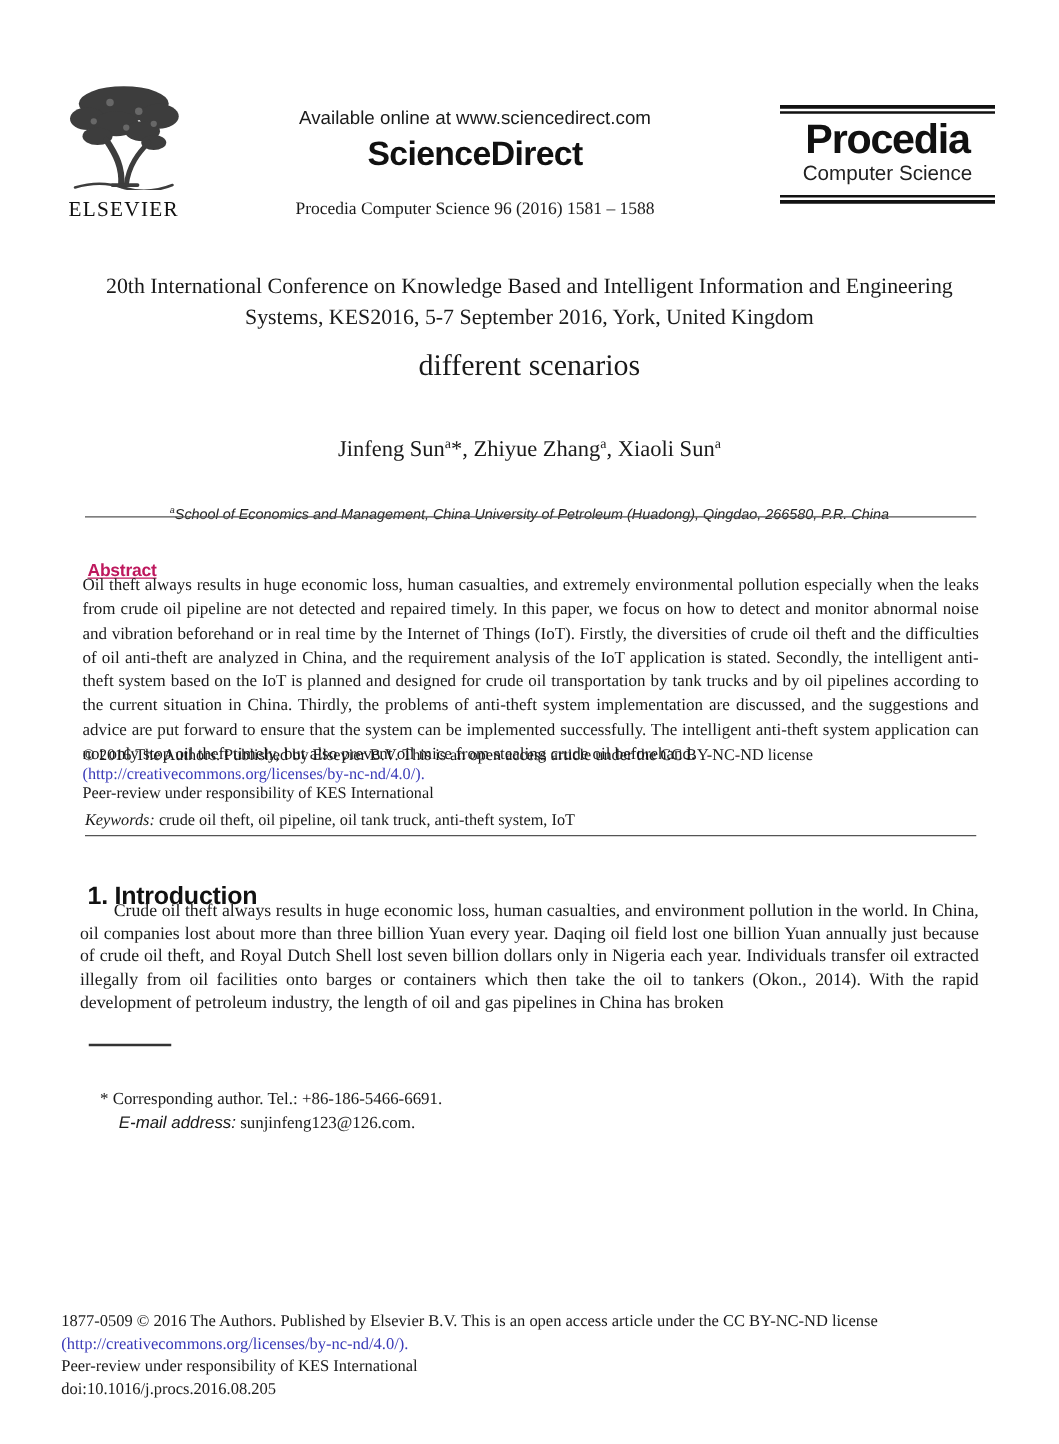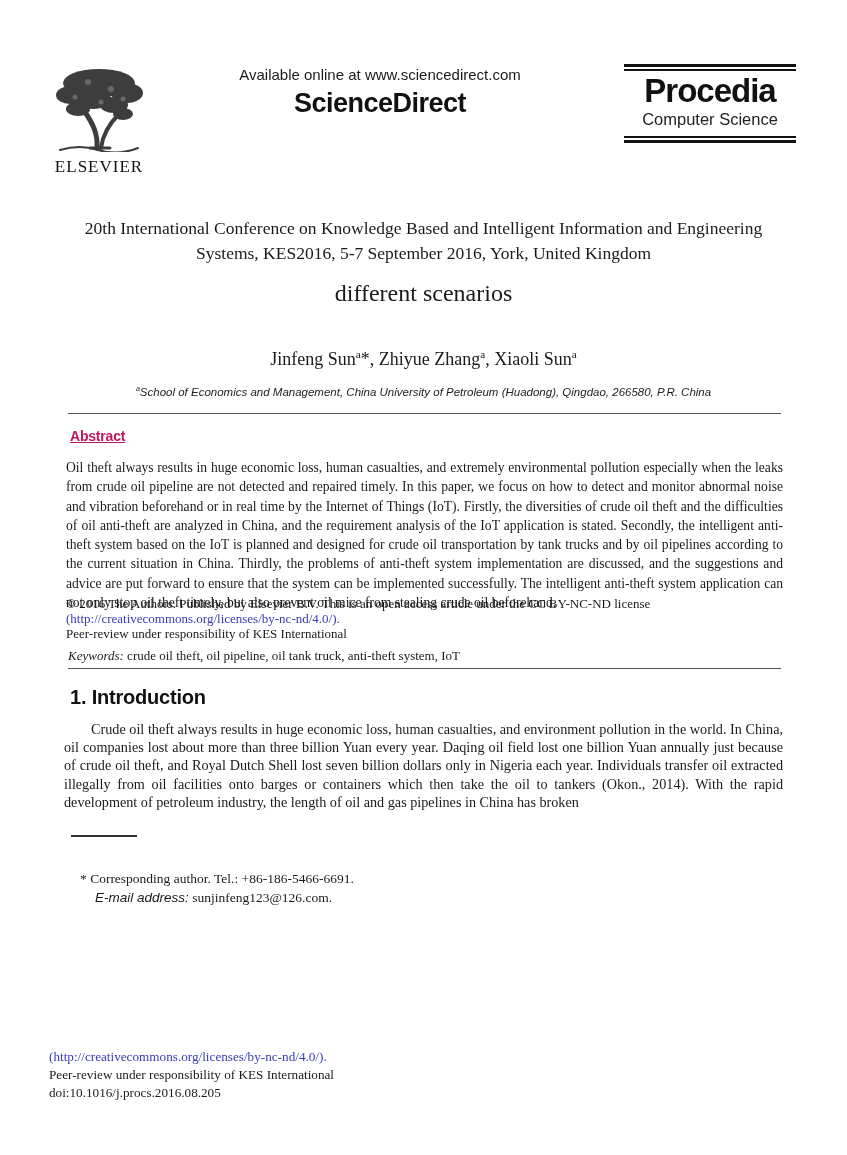--- a/index.html
+++ b/index.html
@@ -1,20 +1,20 @@
 <!DOCTYPE html>
 <html><head>
 <meta charset="utf-8">
 <style>
   html, body { margin:0; padding:0; background:#ffffff; }
   .page {
     position:relative; width:847px; height:1155px; background:#ffffff;
     font-family:"Liberation Serif", serif; color:#1a1a1a; overflow:hidden;
   }
-  .sans { font-family:"Liberation Sans", "DejaVu Sans", sans-serif; }
+  .sans { font-family:"Liberation Sans", "DejaVu Sans", sans-serif;margin-top:20px; }
   sup { font-size:62%; vertical-align:super; line-height:0; }
 
   
   .elsevier-block { position:absolute; left:50px; top:64px; width:98px; text-align:center; }
   .elsevier-label { font-size:17px; letter-spacing:1px; margin-top:1px; color:#111; }
   .crossmark-block { position:absolute; left:169px; top:64px; width:66px; text-align:center; cursor:pointer; }
   .crossmark-label { font-size:10.5px; color:#8f8f8f; margin-top:0; letter-spacing:0.2px; }
   .header-center { position:absolute; left:228px; top:66px; width:304px; text-align:center; }
   .available-online { font-size:15px; color:#1a1a1a; }
   .sciencedirect-logo { font-size:27px; font-weight:bold; color:#111; letter-spacing:-0.5px; margin-top:5px; }
@@ -92,20 +92,21 @@
         </g>
       </svg>
     </span>
     <div class="elsevier-label">ELSEVIER</div>
   </div>
 
 
   <div class="header-center">
     <div class="available-online sans">Available online at www.sciencedirect.com</div>
     <div class="sciencedirect-logo sans">ScienceDirect</div>
+    <div class="journal-citation">Procedia Computer Science 96 (2016) 1581 – 1588</div>
   </div>
 
   <div class="procedia-box sans">
     <div class="m-rule r1"></div>
     <div class="m-rule r2"></div>
     <div class="procedia-title">Procedia</div>
     <div class="procedia-sub">Computer Science</div>
     <div class="m-rule r3"></div>
     <div class="m-rule r4"></div>
   </div>
@@ -140,18 +141,19 @@
   <div class="intro-heading sans">1. Introduction</div>
   <div class="intro-body">Crude oil theft always results in huge economic loss, human casualties, and environment pollution in the world. In China, oil companies lost about more than three billion Yuan every year. Daqing oil field lost one billion Yuan annually just because of crude oil theft, and Royal Dutch Shell lost seven billion dollars only in Nigeria each year. Individuals transfer oil extracted illegally from oil facilities onto barges or containers which then take the oil to tankers (Okon., 2014). With the rapid development of petroleum industry, the length of oil and gas pipelines in China has broken</div>
 
   <div class="footnote-rule"></div>
   <div class="footnote-block">
     <div class="fn-line1">* Corresponding author. Tel.: +86-186-5466-6691.</div>
     <div class="fn-line2"><span class="fn-email-label sans">E-mail address:</span><span> sunjinfeng123@126.com.</span></div>
   </div>
 
   <div class="footer-block">
+    <div>1877-0509 © 2016 The Authors. Published by Elsevier B.V. This is an open access article under the CC BY-NC-ND license</div>
     <div><span class="link-blue">(http://creativecommons.org/licenses/by-nc-nd/4.0/).</span></div>
     <div>Peer-review under responsibility of KES International</div>
     <div>doi:10.1016/j.procs.2016.08.205</div>
   </div>
 
 </div>
 
 </body></html>

